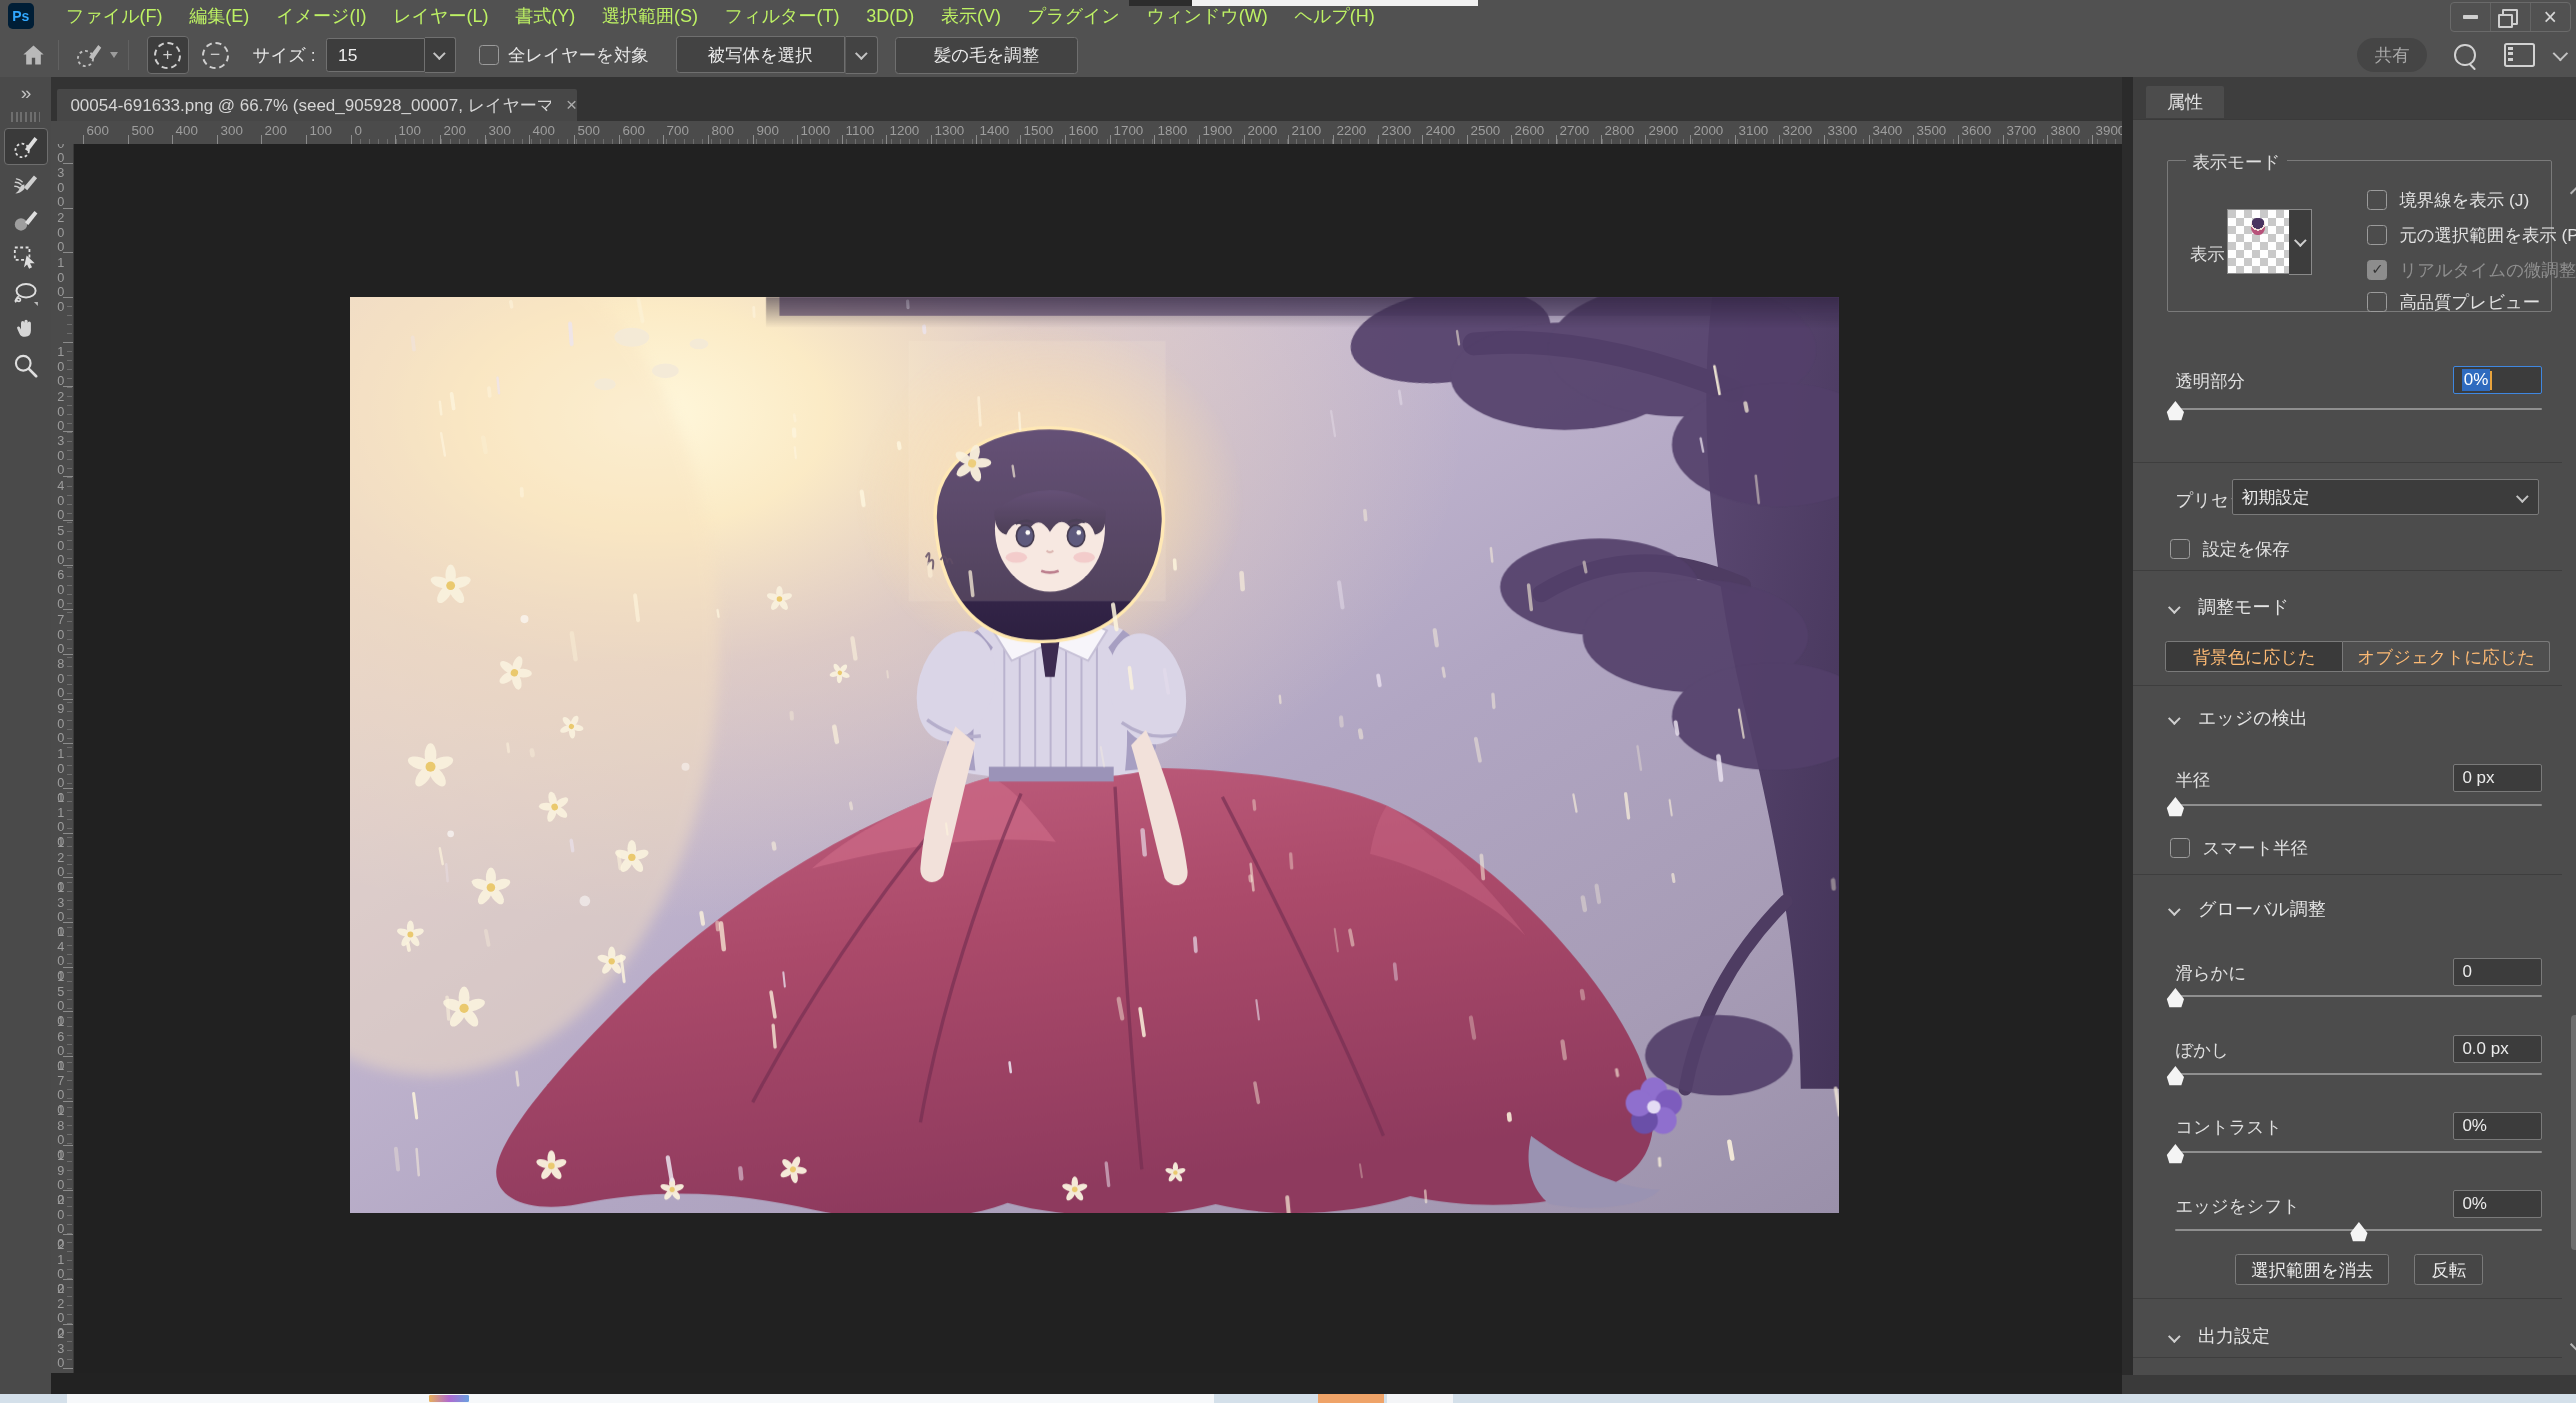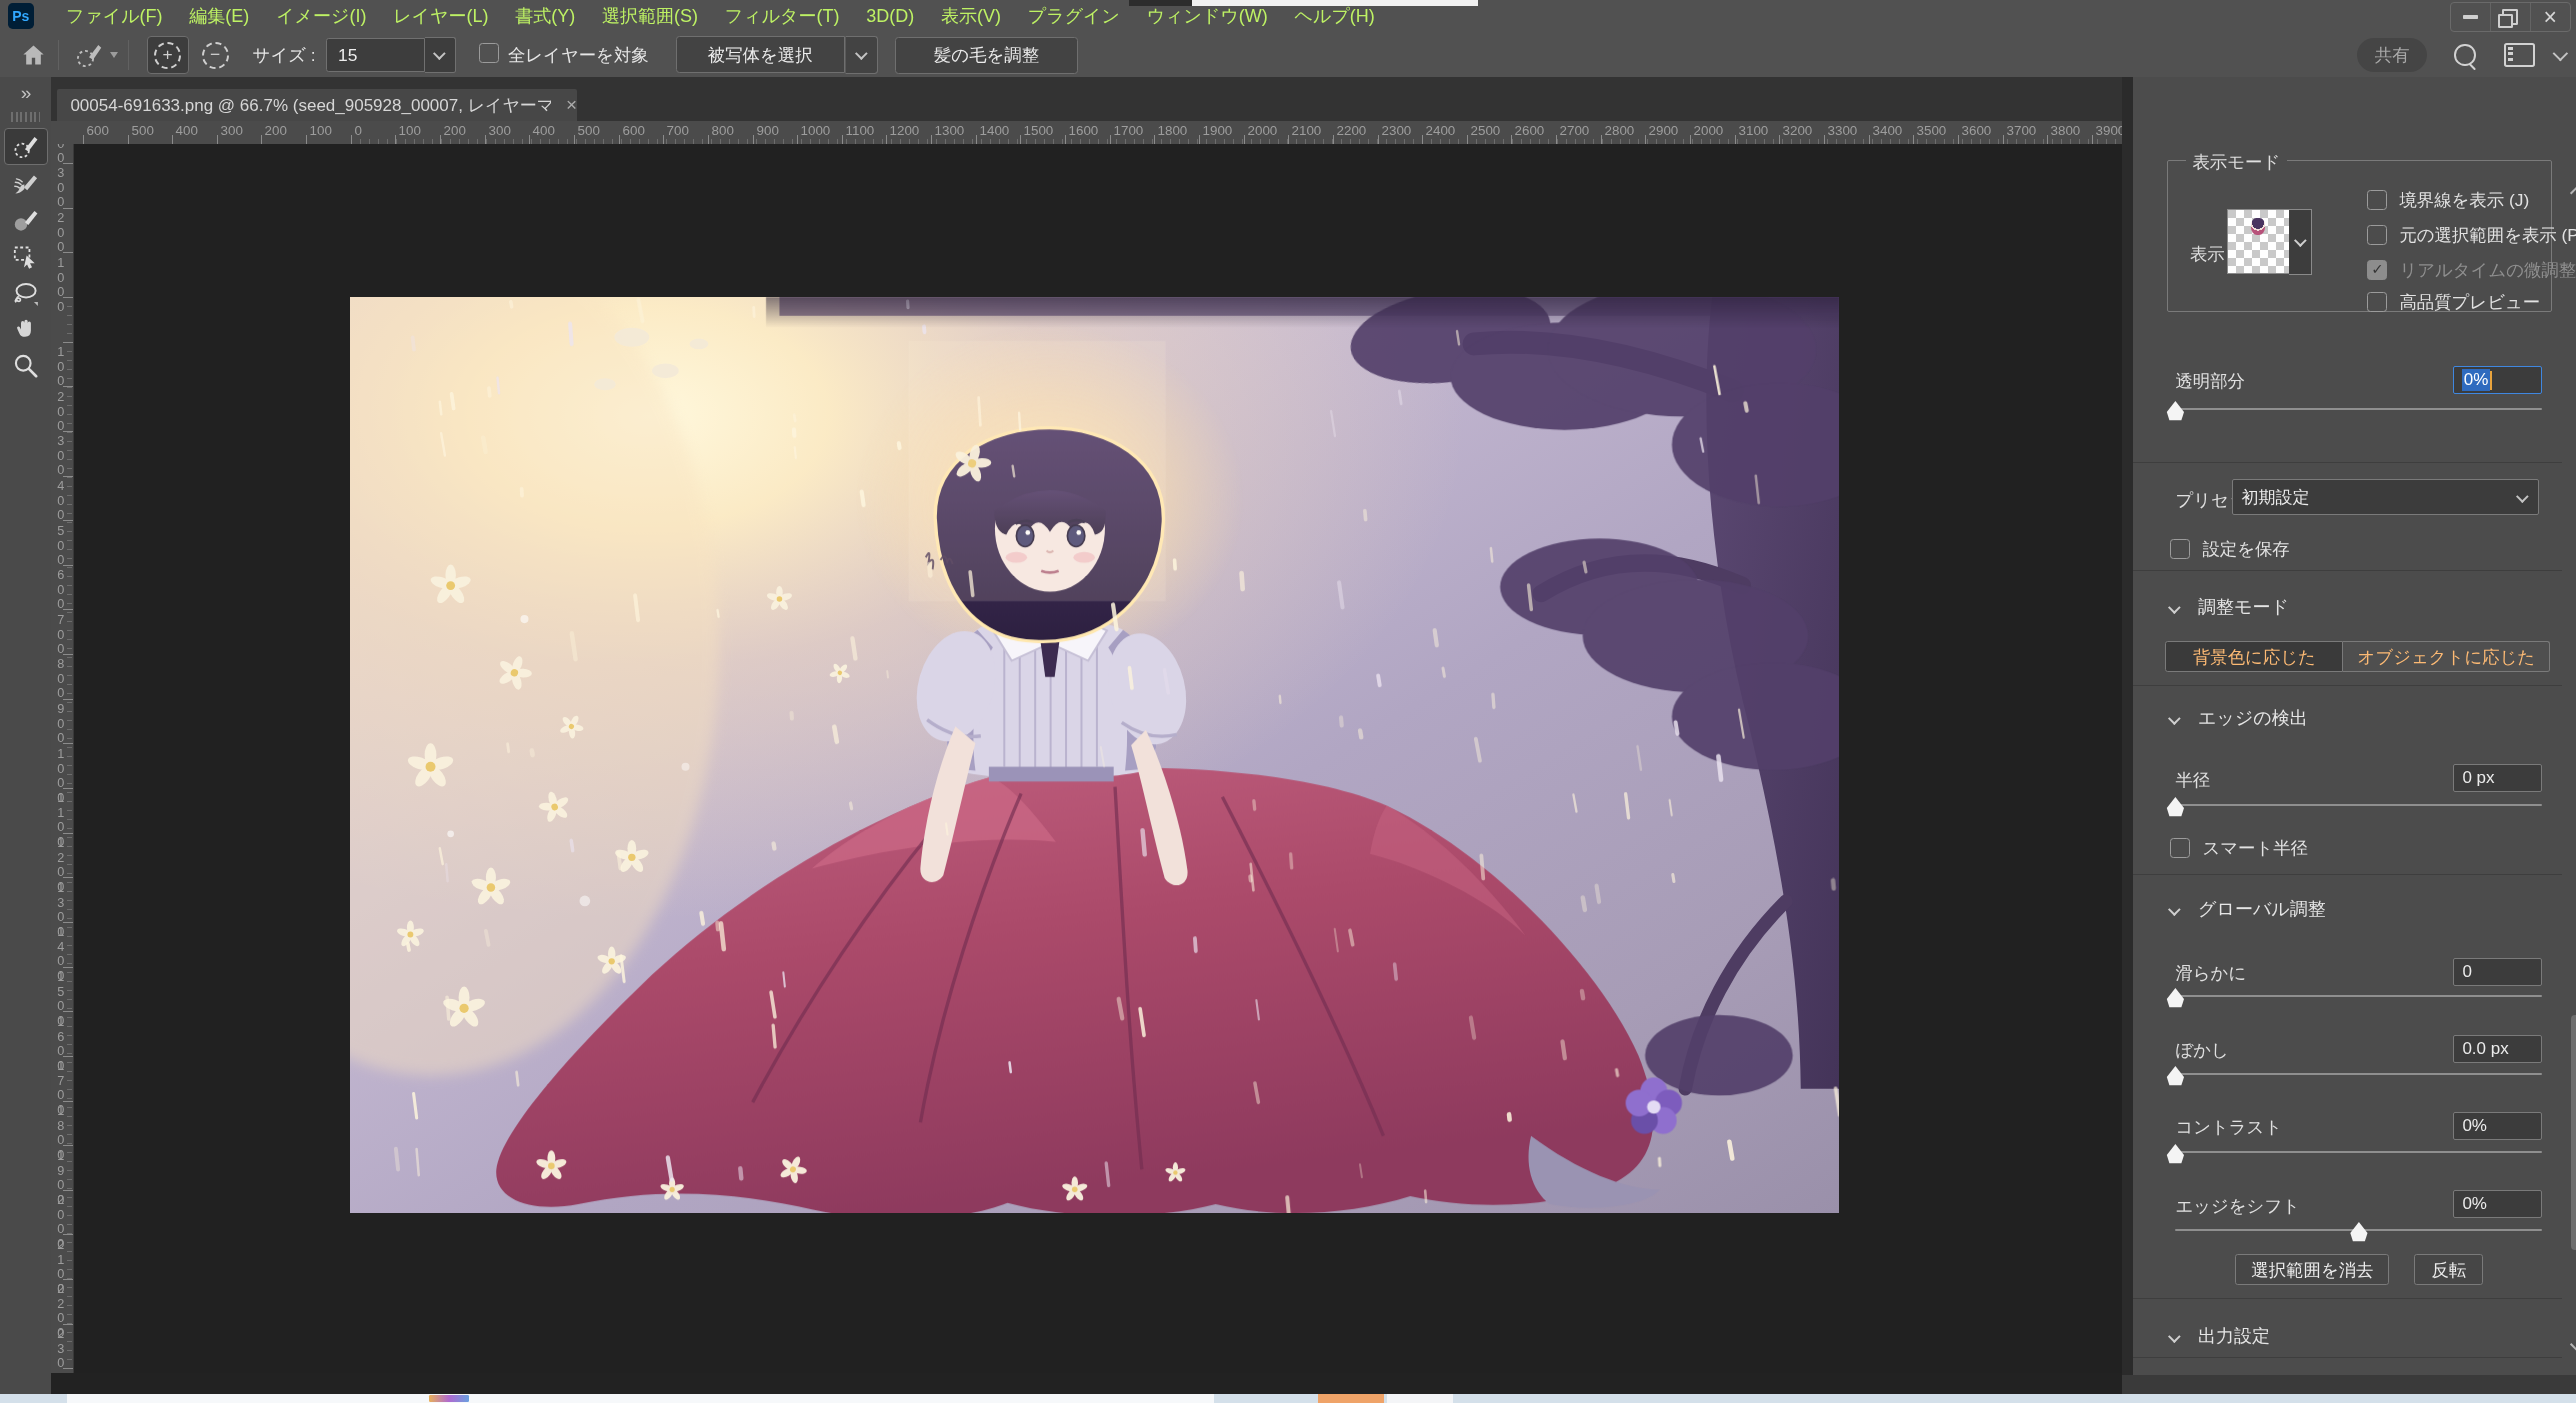--- a/index.html
+++ b/index.html
@@ -29,21 +29,21 @@
   .ddarrow{width:0;height:0;border-left:4.7px solid transparent;border-right:4.7px solid transparent;border-top:6px solid #9c9c9c;margin-left:4px;}
   .pm-btn{width:40px;height:36px;border-radius:4px;display:flex;align-items:center;justify-content:center;margin-left:6.7px;}
   .pm-btn.active{background:#3d3d3d;border:0.7px solid #6d6d6d;}
   .dashcirc{width:23px;height:23px;border:2px dashed #cfcfcf;border-radius:50%;display:flex;align-items:center;justify-content:center;color:#cfcfcf;font-size:17.4px;line-height:17.4px;}
   .optlabel{font-size:17.4px;color:#e6e6e6;margin-left:17.4px;white-space:nowrap;}
   .sizeinput{margin-left:10.7px;width:86px;height:32px;background:#3d3d3d;border:0.7px solid #707070;border-radius:2.7px 0 0 2.7px;
              font-size:17.4px;color:#eee;display:flex;align-items:center;padding-left:10.7px;}
   .sizedrop{width:29.5px;height:34px;background:#3d3d3d;border:0.7px solid #707070;border-left:none;border-radius:0 2.7px 2.7px 0;display:flex;align-items:center;justify-content:center;}
   .chk{width:18px;height:18px;border:1.3px solid #9b9b9b;border-radius:3.4px;background:transparent;flex:none;}
   .chk.checked{background:#8d8d8d;border-color:#8d8d8d;color:#353535;font-size:14.8px;line-height:17px;text-align:center;font-weight:bold;}
-  .optcheck{display:flex;align-items:flex-start;margin-left:23px;}
+  .optcheck{display:flex;align-items:center;margin-left:23px;}
   .optcheck .optlabel{margin-left:9.4px;}
   .pushbtn{height:35px;background:#434343;border:0.7px solid #6f6f6f;border-radius:3.4px;font-size:17.4px;color:#ececec;
            display:flex;align-items:center;justify-content:center;padding:0 20px;white-space:nowrap;}
   .subjectgroup{display:flex;margin-left:27px;}
   .subjectgroup .pushbtn{border-radius:3.4px 0 0 3.4px;width:127px;}
   .subjectdrop{width:31px;height:36px;background:#434343;border:0.7px solid #6f6f6f;border-left:0.7px solid #5a5a5a;border-radius:0 3.4px 3.4px 0;display:flex;align-items:center;justify-content:center;}
   .hairbtn{margin-left:17.4px;width:141px;}
   .opt-right{position:absolute;right:10.7px;top:36px;height:38px;display:flex;align-items:center;justify-content:space-between;}
   .sharebtn{width:70px;height:34px;border-radius:17px;background:#454545;color:#a9a9a9;font-size:17.4px;display:flex;align-items:center;justify-content:center;}
   .searchicon{position:relative;width:17.4px;height:17.4px;border:2px solid #d2d2d2;border-radius:50%;margin-left:27px;}
@@ -743,20 +743,23 @@
         <rect x="833" y="66" width="382" height="387" fill="#ffeed6" opacity=".15" stroke="#fffaf0" stroke-opacity=".35" stroke-width="2"></rect>
 
         <rect x="620" y="0" width="1599" height="46" fill="url(#topFade)"></rect>
       </svg>
     </div>
 
   </div>
 
   <div class="rightpanel">
     <div class="rp-gutter"></div>
+    <div class="rp-tabsrow">
+      <div class="rp-tab">属性</div>
+    </div>
     <div class="rp-body">
 
       <div class="fieldset">
         <span class="fieldlegend">表示モード</span>
         <span class="viewlabel">表示</span>
         <div class="viewthumb">
             <span class="mini"></span>
           </div>
         <div class="viewdrop">
             <span class="chev sm" style="margin-top:-2.7px;border-color:#cfcfcf"></span>

